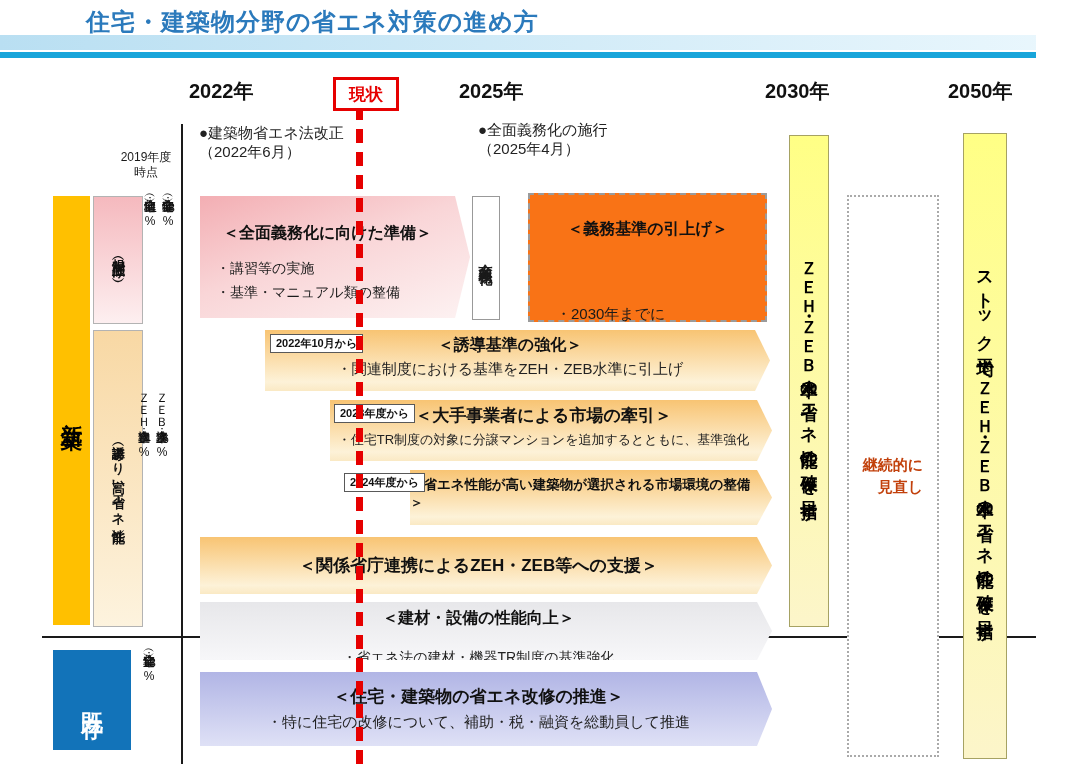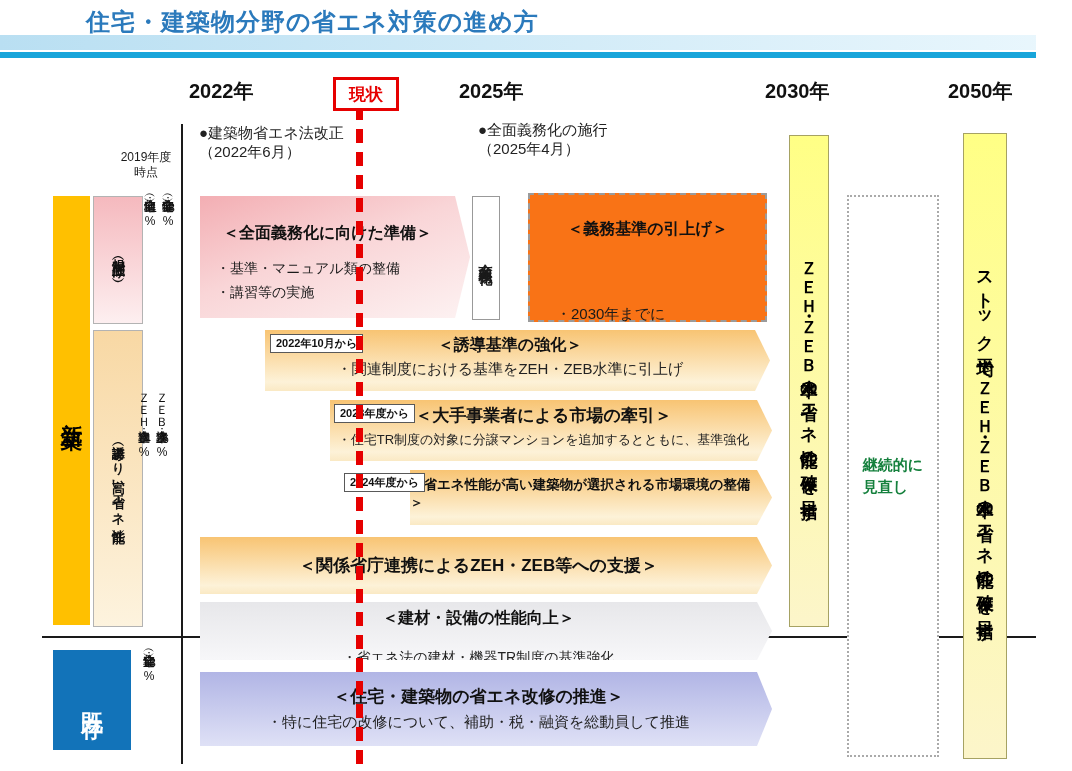--- a/index.html
+++ b/index.html
@@ -105,21 +105,21 @@
   .tag-in2{left:4px;top:4px;}
   .tag-shijo{left:344px;top:473px;}
 
   
   .ycol{border:1px solid #a6a263;z-index:3;
     background:linear-gradient(180deg,var(--c-yellow,#ffff85),#fcf5ca);}
   .ycol .vt{font-size:17px;font-weight:bold;letter-spacing:2px;color:#000;}
   .col-zeh{left:789px;top:135px;width:38px;height:490px;}
   .col-stock{left:963px;top:133px;width:42px;height:624px;}
   .col-review{left:847px;top:195px;width:88px;height:558px;border:2px dotted #aaa;background:#fff;z-index:3;
-    font-size:15px;font-weight:bold;text-align:left;line-height:22px;color:#15803d;}
+    font-size:15px;font-weight:bold;text-align:right;line-height:22px;color:#c2410c;}
 </style>
 </head>
 <body>
 
 <div id="canvas" style="--c-red: #e60000; --c-title: #2b7abc; --c-band: #19a5da; --c-orange: #ffc000; --c-blue: #1273b9; --c-yellow: #ffff85;">
 
   <div class="abs title-band"></div>
   <div class="abs title-line"></div>
   <div class="abs page-title">住宅・建築物分野の省エネ対策の進め方</div>
 
@@ -169,22 +169,22 @@
     <span class="vt">既存</span>
   </div>
   <div class="abs vt rates rate-kison">
     <span class="rcol"><span>適合率（住宅）：</span><span class="tcu">13</span><span>%</span></span>
   </div>
 
   <div class="abox box-prep">
     <div class="inner">
       <div class="btitle">＜全面義務化に向けた準備＞</div>
       <div class="bullets">
+        <div>・講習等の実施</div>
         <div>・基準・マニュアル類の整備</div>
-        <div>・講習等の実施</div>
       </div>
     </div>
   </div>
 
   <div class="abs box-zenmen ctr">
     <span class="vt">全面義務化</span>
   </div>
 
   <div class="abs box-gimu">
     <div class="btitle">＜義務基準の引上げ＞</div>

